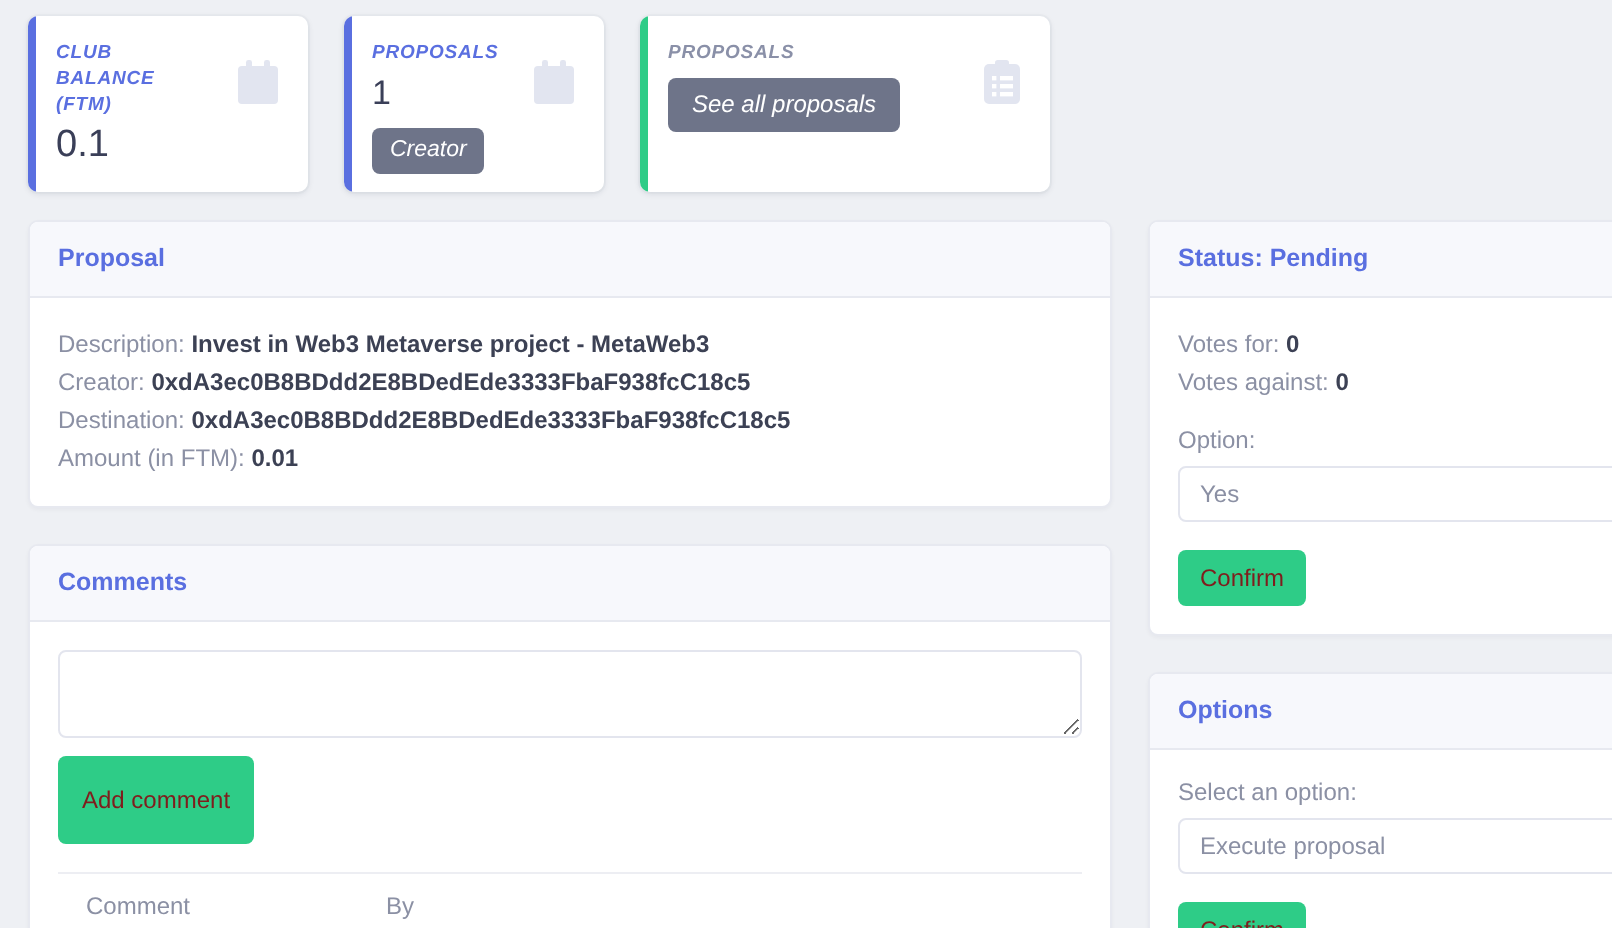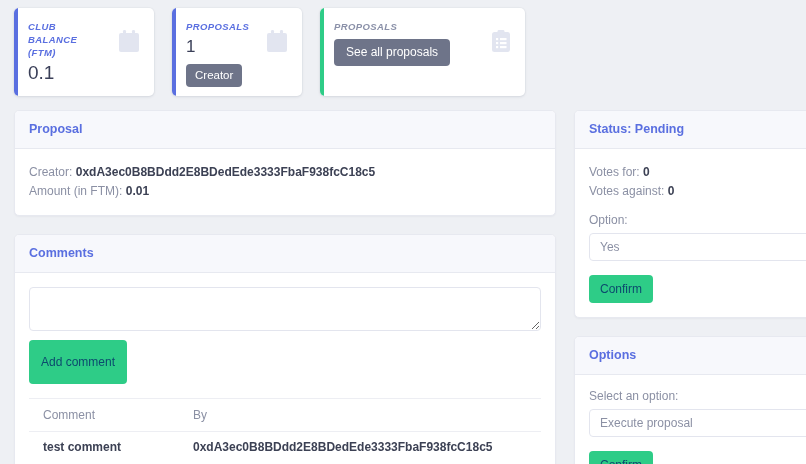--- a/index.html
+++ b/index.html
@@ -65,20 +65,21 @@
     margin-top: 6px;
     background: #6e7489;
     color: #ffffff;
     border: none;
     border-radius: 4px;
     font-size: 11.5px;
     padding: 5px 9px;
     line-height: 13px;
     cursor: pointer;
     font-family: "Liberation Sans", sans-serif;
+    font-style: italic;
   }
   .btn-grey.wide { padding: 7px 12px; font-size: 12px; }
   .stat-icon {
     flex: 0 0 auto;
     padding: 22px 14px 0 0;
     opacity: 1;
   }
   .stat-icon svg { display: block; }
 
   
@@ -146,21 +147,21 @@
     padding: 0 10px;
     line-height: 26px;
     font-family: "Liberation Sans", sans-serif;
     white-space: nowrap;
     overflow: hidden;
   }
   .btn-green {
     display: inline-block;
     margin-top: 14px;
     background: #2ecc87;
-    color: #0c4a6e;
+    color: #7f1d1d;
     border: none;
     border-radius: 4px;
     font-size: 12px;
     padding: 7px 11px;
     line-height: 14px;
     cursor: pointer;
     font-family: "Liberation Sans", sans-serif;
   }
 
   
@@ -264,21 +265,29 @@
   <div class="columns">
 
     <div class="col-left">
 
       <div class="panel">
         <div class="panel-head">
           <div class="panel-title">Proposal</div>
         </div>
         <div class="panel-body">
           <div class="kv-line">
+            <span>Description:</span>
+            <b>Invest in Web3 Metaverse project - MetaWeb3</b>
+          </div>
+          <div class="kv-line">
             <span>Creator:</span>
+            <b>0xdA3ec0B8BDdd2E8BDedEde3333FbaF938fcC18c5</b>
+          </div>
+          <div class="kv-line">
+            <span>Destination:</span>
             <b>0xdA3ec0B8BDdd2E8BDedEde3333FbaF938fcC18c5</b>
           </div>
           <div class="kv-line">
             <span>Amount (in FTM):</span>
             <b>0.01</b>
           </div>
         </div>
       </div>
 
       <div class="panel">

